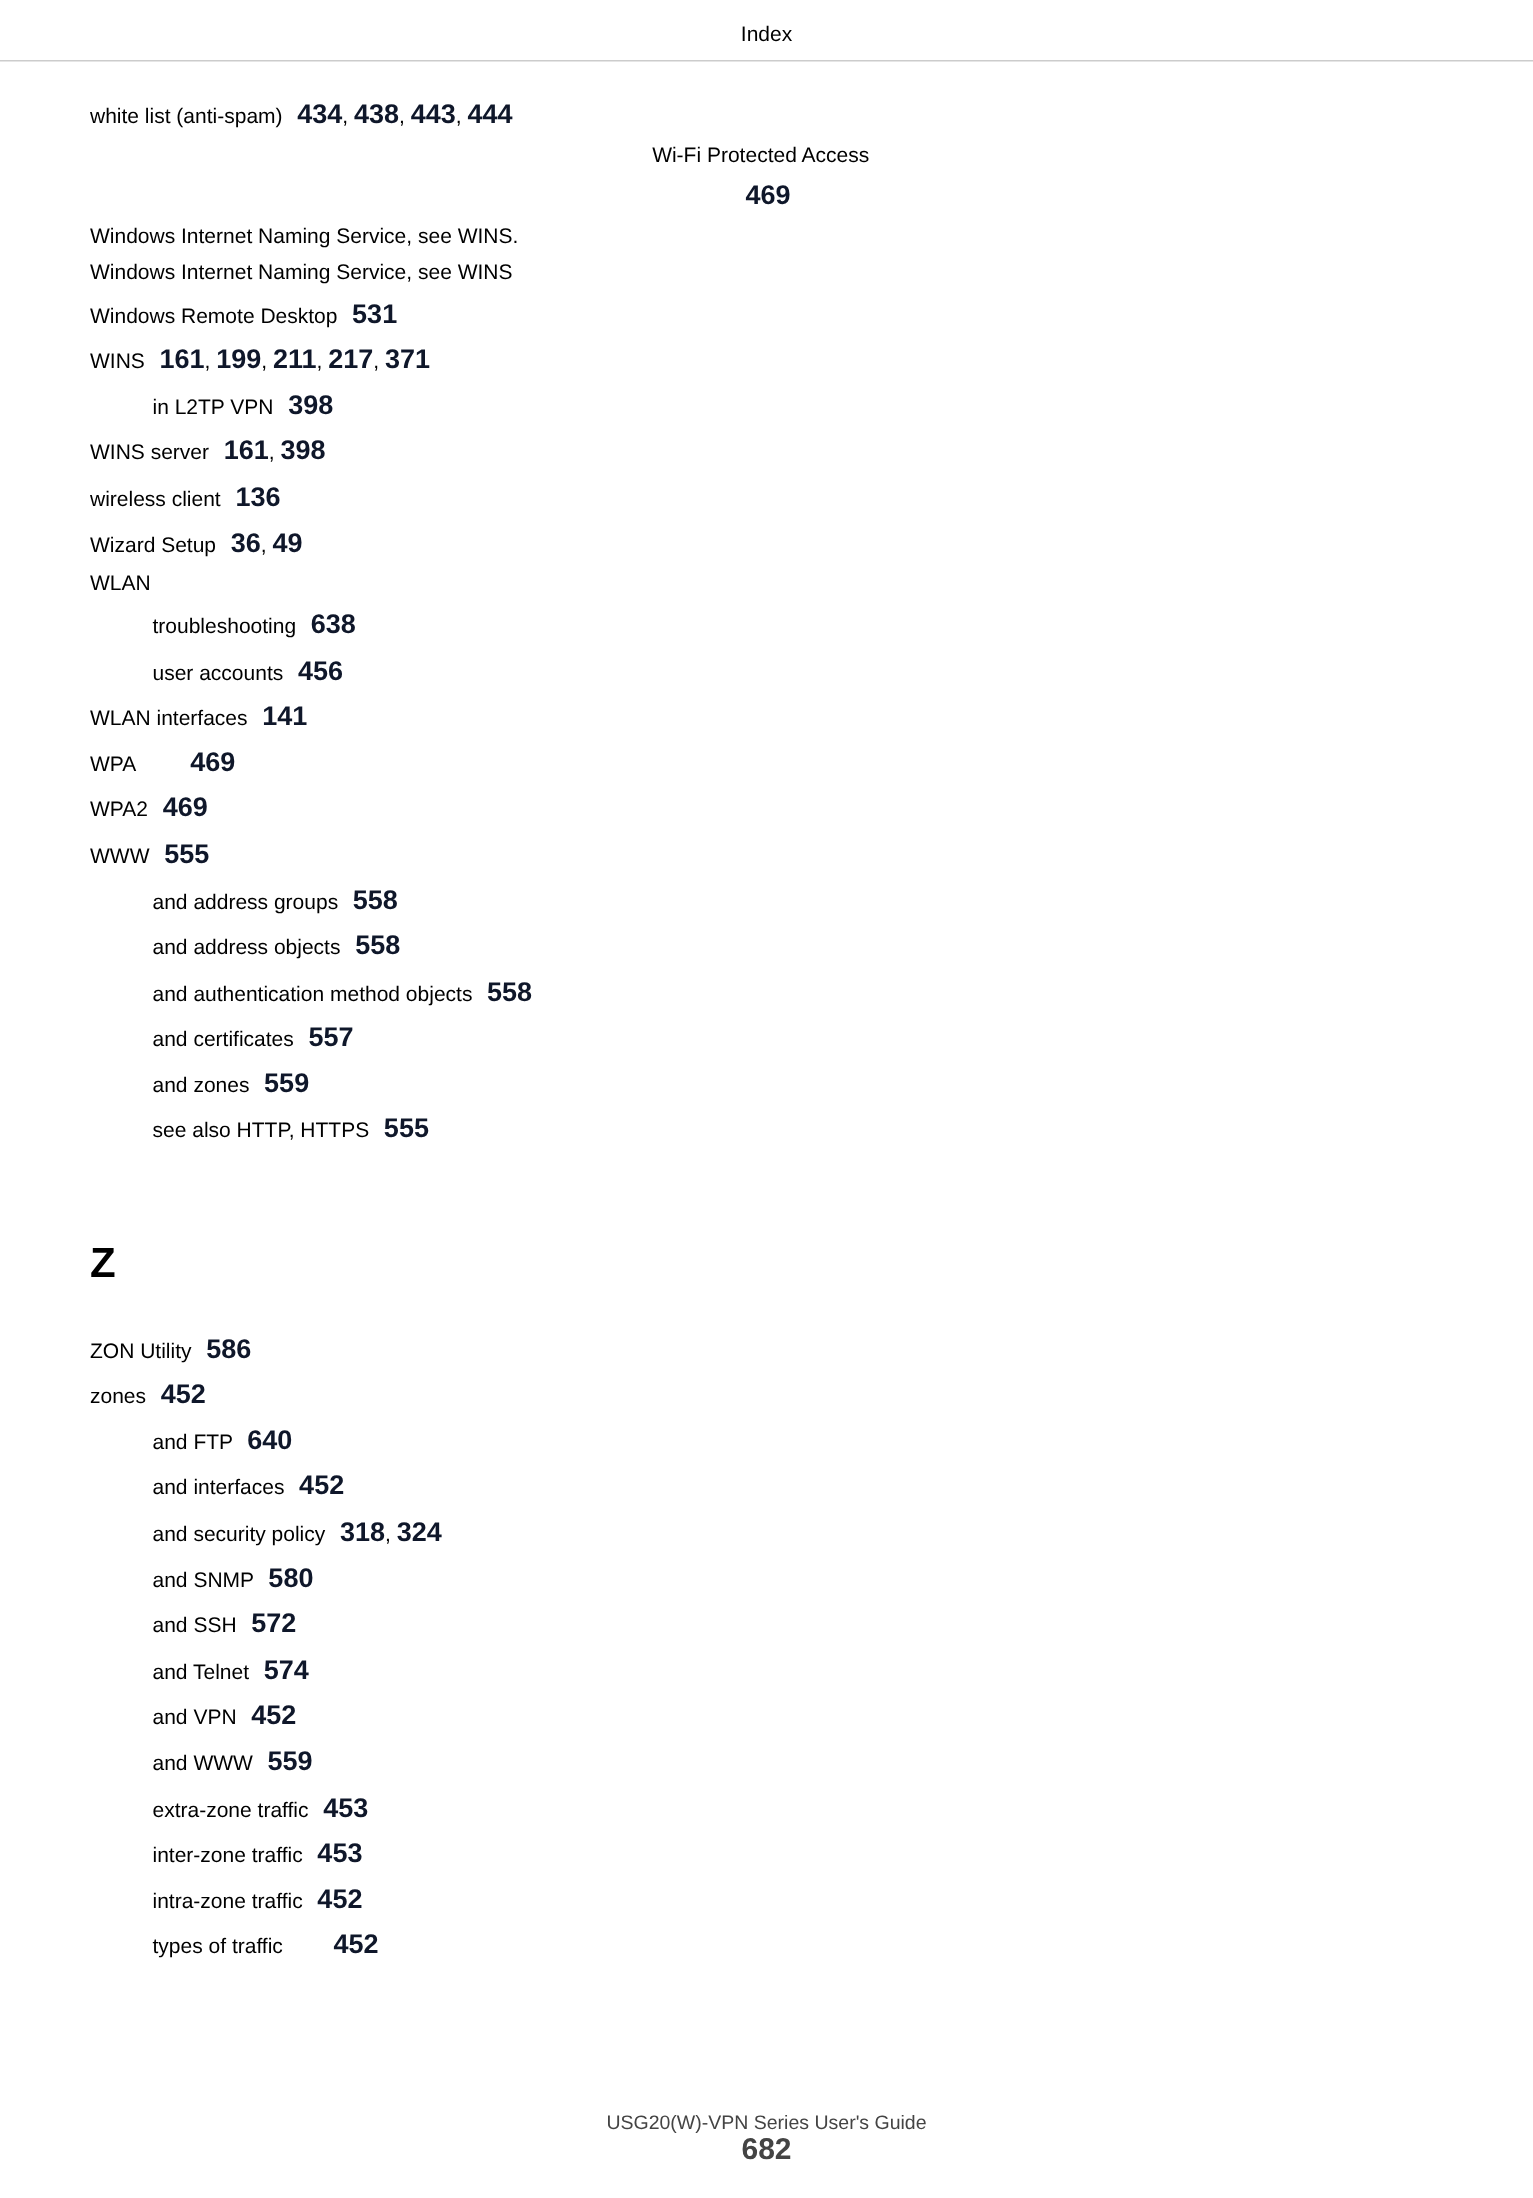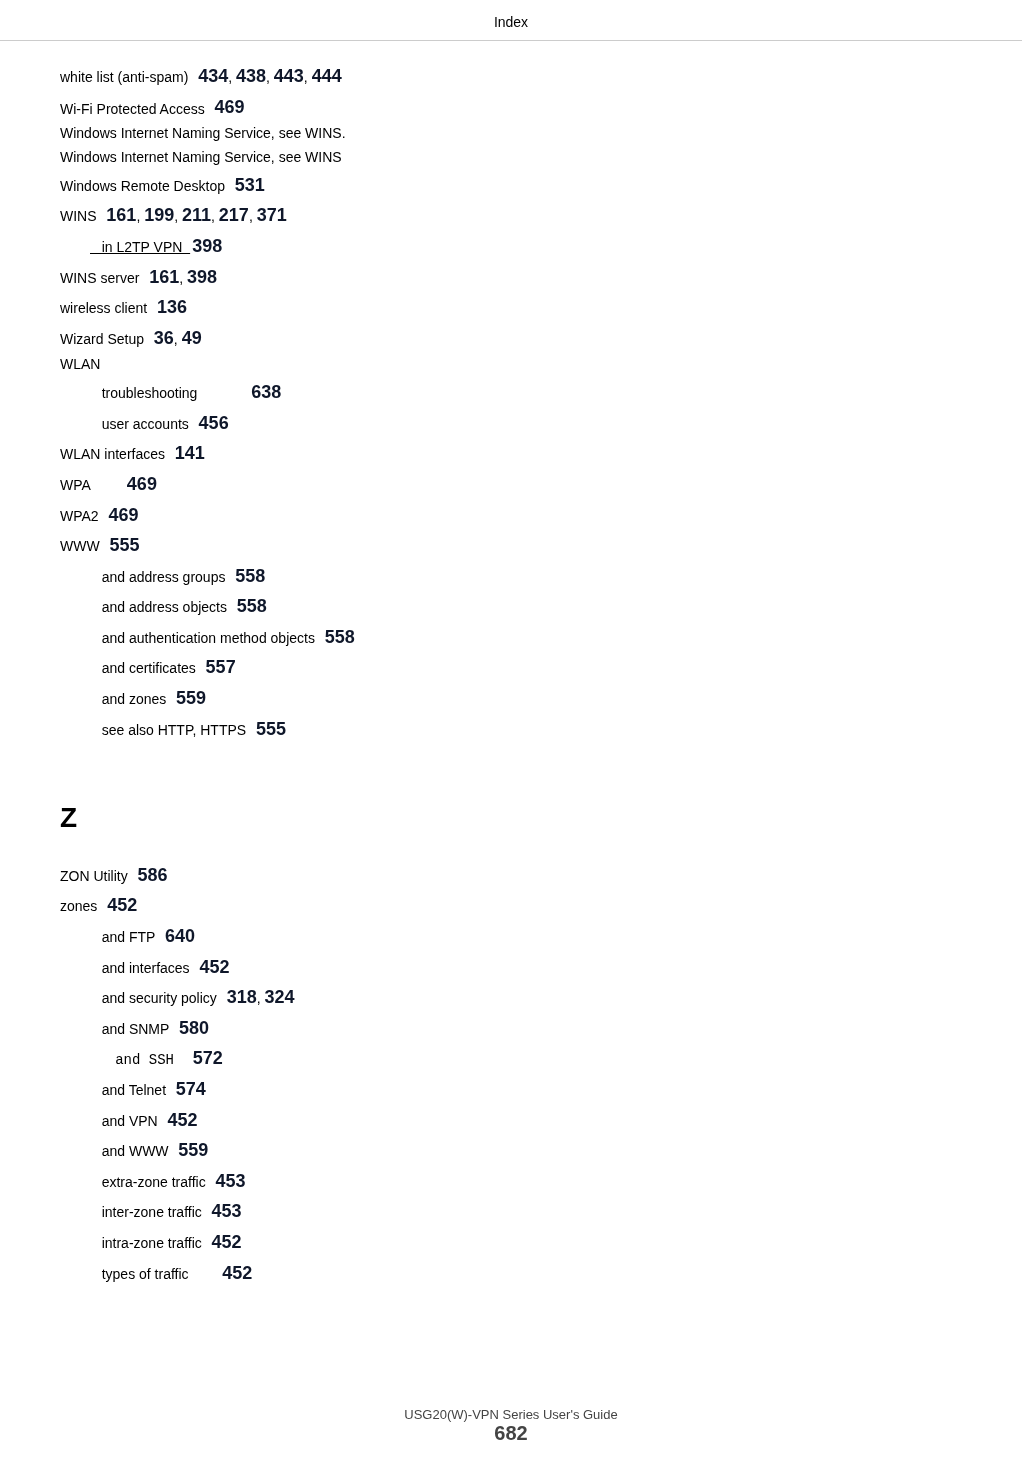--- a/index.html
+++ b/index.html
@@ -59,58 +59,58 @@
 
 <div class="page-header">
   <span>Index</span>
 </div>
 
 <div class="content">
 <div style="display: flex; flex-wrap: wrap; align-items: baseline; line-height: 1.7;">
       <span class="entry-label">white list (anti-spam)  </span>
       <span class="entry-links"><span class="link-num">434</span><span class="sep">, </span><span class="link-num">438</span><span class="sep">, </span><span class="link-num">443</span><span class="sep">, </span><span class="link-num">444</span></span>
     </div>
-    <div style="display: flex; flex-wrap: wrap; align-items: flex-end; line-height: 1.7;">
+    <div style="display: flex; flex-wrap: wrap; align-items: center; line-height: 1.7; flex-direction: column;">
       <span class="entry-label">Wi-Fi Protected Access  </span>
       <span class="entry-links"><span class="link-num">469</span></span>
     </div>
     <div style="display: flex; flex-wrap: wrap; align-items: baseline; line-height: 1.7;">
       <span class="entry-label">Windows Internet Naming Service, see WINS.</span>
     </div>
     <div style="display: flex; flex-wrap: wrap; align-items: baseline; line-height: 1.7;">
       <span class="entry-label">Windows Internet Naming Service, see WINS</span>
     </div>
     <div style="display: flex; flex-wrap: wrap; align-items: baseline; line-height: 1.7;">
       <span class="entry-label">Windows Remote Desktop  </span>
       <span class="entry-links"><span class="link-num">531</span></span>
     </div>
     <div style="display: flex; flex-wrap: wrap; align-items: baseline; line-height: 1.7;">
       <span class="entry-label">WINS  </span>
       <span class="entry-links"><span class="link-num">161</span><span class="sep">, </span><span class="link-num">199</span><span class="sep">, </span><span class="link-num">211</span><span class="sep">, </span><span class="link-num">217</span><span class="sep">, </span><span class="link-num">371</span></span>
     </div>
     <div style="display: flex; flex-wrap: wrap; align-items: baseline; line-height: 1.7;">
-      <span class="entry-label" style="padding-left: 30px; text-decoration: underline;">   in L2TP VPN  </span>
+      <span class="entry-label" style="padding-left: 30px;">   in L2TP VPN  </span>
       <span class="entry-links"><span class="link-num">398</span></span>
     </div>
     <div style="display: flex; flex-wrap: wrap; align-items: baseline; line-height: 1.7;">
       <span class="entry-label">WINS server  </span>
       <span class="entry-links"><span class="link-num">161</span><span class="sep">, </span><span class="link-num">398</span></span>
     </div>
     <div style="display: flex; flex-wrap: wrap; align-items: baseline; line-height: 1.7;">
       <span class="entry-label">wireless client  </span>
       <span class="entry-links"><span class="link-num">136</span></span>
     </div>
     <div style="display: flex; flex-wrap: wrap; align-items: baseline; line-height: 1.7;">
       <span class="entry-label">Wizard Setup  </span>
       <span class="entry-links"><span class="link-num">36</span><span class="sep">, </span><span class="link-num">49</span></span>
     </div>
     <div style="display: flex; flex-wrap: wrap; align-items: baseline; line-height: 1.7;">
       <span class="entry-label">WLAN</span>
     </div>
-    <div style="display: flex; flex-wrap: wrap; align-items: baseline; line-height: 1.7; gap: 44px;">
+    <div style="display: flex; flex-wrap: wrap; align-items: baseline; line-height: 1.7;">
       <span class="entry-label" style="padding-left: 30px;">   troubleshooting  </span>
       <span class="entry-links"><span class="link-num">638</span></span>
     </div>
     <div style="display: flex; flex-wrap: wrap; align-items: baseline; line-height: 1.7;">
       <span class="entry-label" style="padding-left: 30px;">   user accounts  </span>
       <span class="entry-links"><span class="link-num">456</span></span>
     </div>
     <div style="display: flex; flex-wrap: wrap; align-items: baseline; line-height: 1.7;">
       <span class="entry-label">WLAN interfaces  </span>
       <span class="entry-links"><span class="link-num">141</span></span>
@@ -172,21 +172,21 @@
     </div>
     <div style="display: flex; flex-wrap: wrap; align-items: baseline; line-height: 1.7;">
       <span class="entry-label" style="padding-left: 30px;">   and security policy  </span>
       <span class="entry-links"><span class="link-num">318</span><span class="sep">, </span><span class="link-num">324</span></span>
     </div>
     <div style="display: flex; flex-wrap: wrap; align-items: baseline; line-height: 1.7;">
       <span class="entry-label" style="padding-left: 30px;">   and SNMP  </span>
       <span class="entry-links"><span class="link-num">580</span></span>
     </div>
     <div style="display: flex; flex-wrap: wrap; align-items: baseline; line-height: 1.7;">
-      <span class="entry-label" style="padding-left: 30px; font-family: Liberation Mono, monospace;">   and SSH  </span>
+      <span class="entry-label" style="padding-left: 30px;">   and SSH  </span>
       <span class="entry-links"><span class="link-num">572</span></span>
     </div>
     <div style="display: flex; flex-wrap: wrap; align-items: baseline; line-height: 1.7;">
       <span class="entry-label" style="padding-left: 30px;">   and Telnet  </span>
       <span class="entry-links"><span class="link-num">574</span></span>
     </div>
     <div style="display: flex; flex-wrap: wrap; align-items: baseline; line-height: 1.7;">
       <span class="entry-label" style="padding-left: 30px;">   and VPN  </span>
       <span class="entry-links"><span class="link-num">452</span></span>
     </div>

